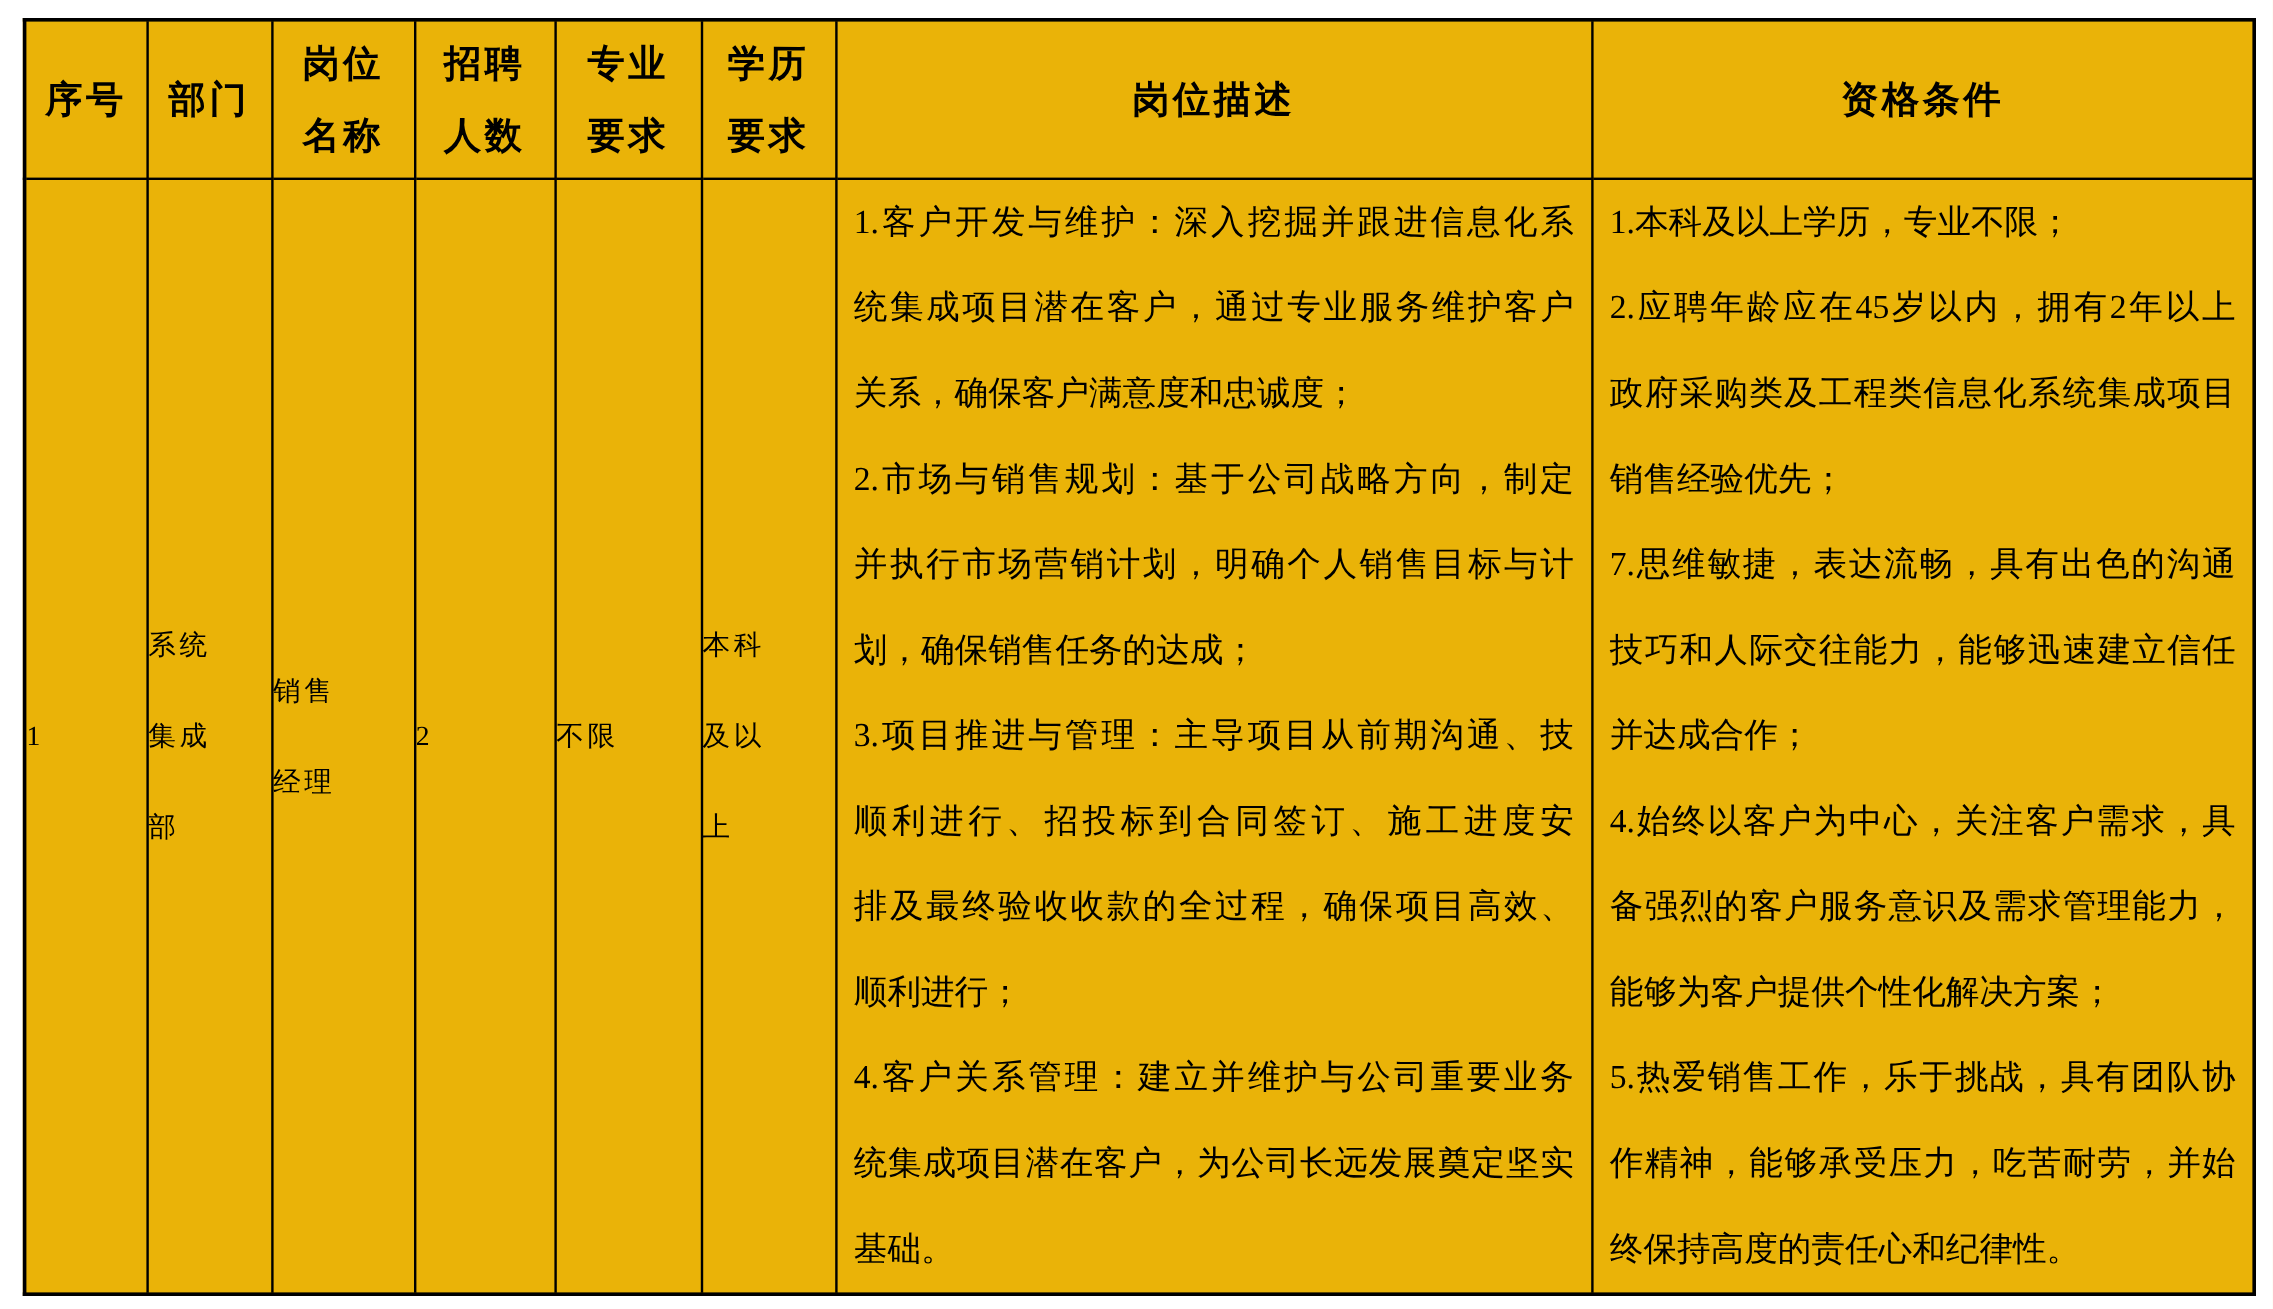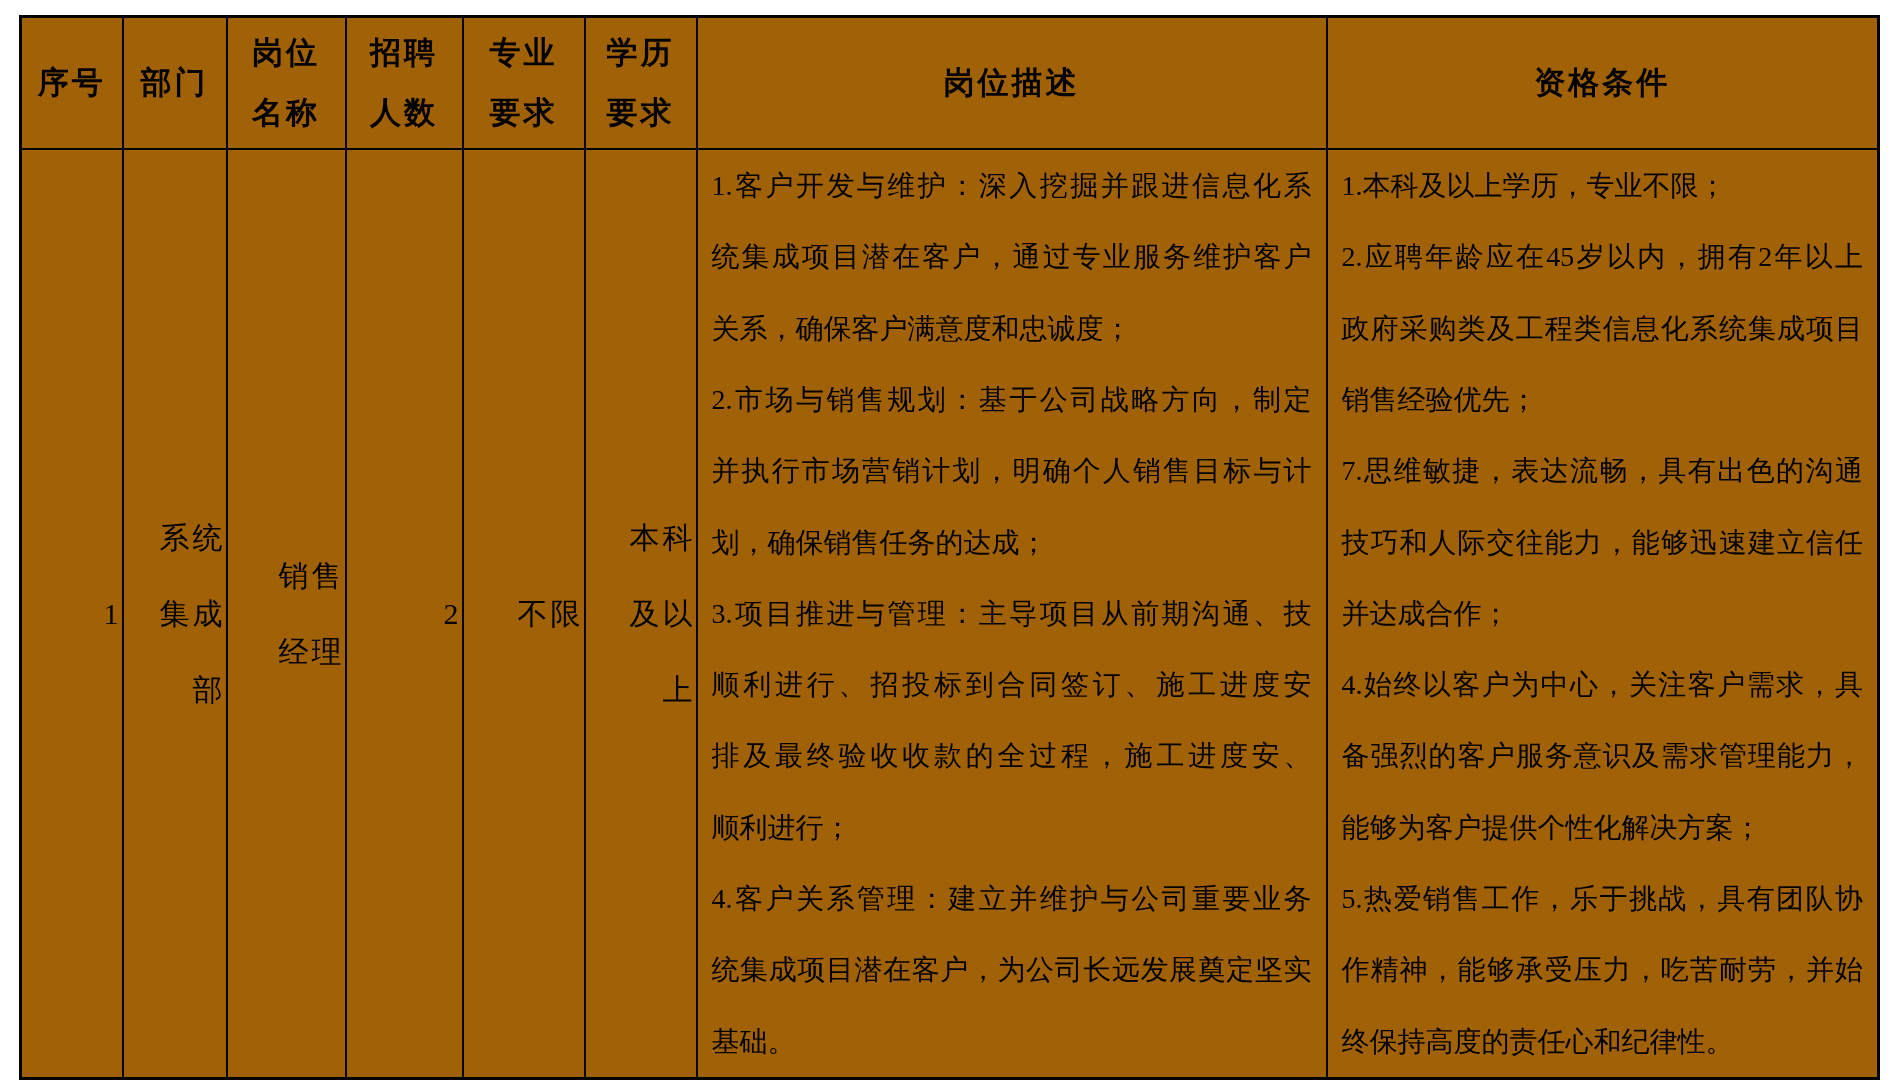--- a/index.html
+++ b/index.html
@@ -14,21 +14,21 @@
     color: #000000;
   }
   .sheet {
     padding: 15px 0 0 19px;
   }
   table.doc-table {
     border-collapse: collapse;
     table-layout: fixed;
     width: 1858px;
     border: 3px solid #000000;
-    background: #a16207;
+    background: #eab308;
   }
   th, td {
     border: 2px solid #000000;
     vertical-align: middle;
     padding: 0;
   }
   thead th {
     height: 130px;
     font-weight: bold;
   }
@@ -38,24 +38,24 @@
   
   .hcell .ln {
     font-size: 31px;
     line-height: 60px;
     letter-spacing: 3px;
     text-align: center;
     font-weight: bold;
   }
   
   .ncell .ln {
-    font-size: 30px;
+    font-size: 23px;
     line-height: 76px;
     letter-spacing: 3px;
-    text-align: right;
+    text-align: left;
   }
   
   .tcell {
     padding: 0 14px;
   }
   .tl {
     font-size: 28px;
     line-height: 71.3px;
     text-align: justify;
     text-align-last: justify;
@@ -139,21 +139,21 @@
           </td>
         <td class="tcell">
             <div class="tl">1.客户开发与维护：深入挖掘并跟进信息化系</div>
             <div class="tl">统集成项目潜在客户，通过专业服务维护客户</div>
             <div class="tl tl-end">关系，确保客户满意度和忠诚度；</div>
             <div class="tl">2.市场与销售规划：基于公司战略方向，制定</div>
             <div class="tl">并执行市场营销计划，明确个人销售目标与计</div>
             <div class="tl tl-end">划，确保销售任务的达成；</div>
             <div class="tl">3.项目推进与管理：主导项目从前期沟通、技</div>
             <div class="tl">顺利进行、招投标到合同签订、施工进度安</div>
-            <div class="tl">排及最终验收收款的全过程，施工进度安、</div>
+            <div class="tl">排及最终验收收款的全过程，确保项目高效、</div>
             <div class="tl tl-end">顺利进行；</div>
             <div class="tl">4.客户关系管理：建立并维护与公司重要业务</div>
             <div class="tl">统集成项目潜在客户，为公司长远发展奠定坚实</div>
             <div class="tl tl-end">基础。</div>
           </td>
         <td class="tcell">
             <div class="tl tl-end">1.本科及以上学历，专业不限；</div>
             <div class="tl">2.应聘年龄应在45岁以内，拥有2年以上</div>
             <div class="tl">政府采购类及工程类信息化系统集成项目</div>
             <div class="tl tl-end">销售经验优先；</div>

